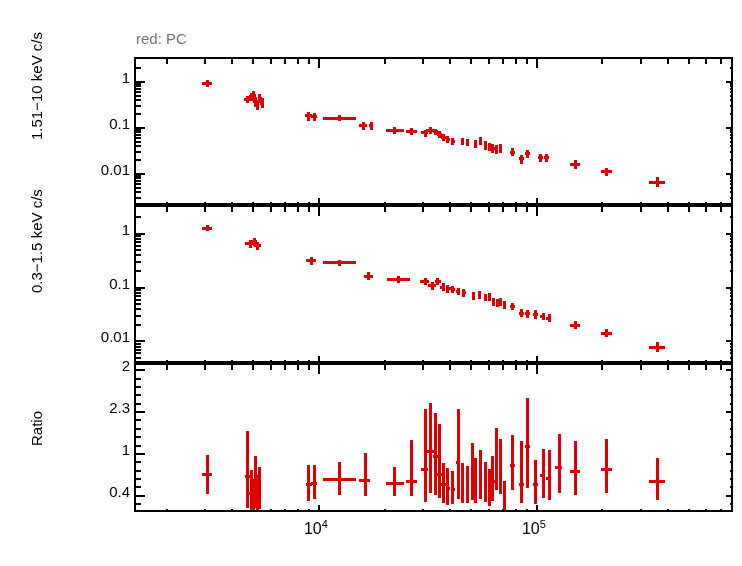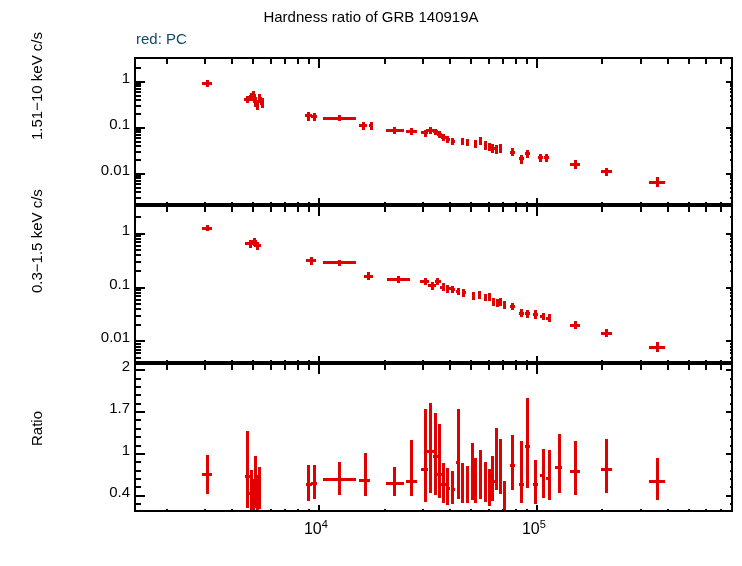--- a/index.html
+++ b/index.html
@@ -1,20 +1,20 @@
 <!DOCTYPE html>
 <html><head>
 <meta charset="utf-8">
 <style>
   html,body{margin:0;padding:0;background:#fff;}
   body{width:742px;height:566px;font-family:"Liberation Sans",sans-serif;color:#000;}
   #root{position:relative;width:742px;height:566px;overflow:hidden;}
 
   .title{position:absolute;left:0;top:8px;width:742px;text-align:center;font-size:15px;color:#000;}
-  .legend{position:absolute;left:136px;top:30px;font-size:15px;color:#0c4a6e;}
+  .legend{position:absolute;left:136px;top:30px;font-size:15px;color:#737373;}
 
   .xlabel{position:absolute;left:0;top:538px;width:742px;text-align:center;font-size:15px;}
 
   .ylab-rot{position:absolute;font-size:15px;white-space:nowrap;
             transform-origin:0 0;transform:rotate(-90deg);}
 
   .panel{position:absolute;box-sizing:border-box;border:2px solid #000;background:#fff;}
   .plotarea{position:absolute;left:0;top:0;width:100%;height:100%;overflow:hidden;}
 
   .tick{position:absolute;background:#000;}
@@ -22,21 +22,20 @@
   .xtlabel{position:absolute;font-size:16px;white-space:nowrap;}
   .xtlabel sup{font-size:11px;}
   .ebv{position:absolute;background:#e00000;width:3px;}
   .ebh{position:absolute;background:#e00000;height:3px;}
 </style>
 </head>
 <body>
 
 <div id="root">
 
-  <div class="title">Hardness ratio of GRB 140919A</div>
   <div class="legend">red: PC</div>
 
   <div class="ylab-rot" id="ylab-top" style="left: 28px; top: 139.5px;">1.51−10 keV c/s</div>
   <div class="ylab-rot" id="ylab-mid" style="left: 28px; top: 292.5px;">0.3−1.5 keV c/s</div>
   <div class="ylab-rot" id="ylab-bot" style="left: 28px; top: 446px;">Ratio</div>
 
   <div class="panel" id="panel0" style="left: 134px; top: 57px; width: 599px; height: 148px;">
     <div class="plotarea" id="area0">
         <div class="tick" style="left: 30px; top: 0px; width: 2px; height: 5px;"></div>
         <div class="tick" style="left: 30px; top: 143px; width: 2px; height: 5px;"></div>
@@ -560,20 +559,20 @@
   </div>
 
   <div id="ticklabels">
       <div class="ytlabel" style="left: 70px; top: 68.9172px; width: 60px; text-align: right;">1</div>
       <div class="ytlabel" style="left: 70px; top: 114.854px; width: 60px; text-align: right;">0.1</div>
       <div class="ytlabel" style="left: 70px; top: 160.79px; width: 60px; text-align: right;">0.01</div>
       <div class="ytlabel" style="left: 70px; top: 220.702px; width: 60px; text-align: right;">1</div>
       <div class="ytlabel" style="left: 70px; top: 274.571px; width: 60px; text-align: right;">0.1</div>
       <div class="ytlabel" style="left: 70px; top: 328.44px; width: 60px; text-align: right;">0.01</div>
       <div class="ytlabel" style="left: 70px; top: 357.185px; width: 60px; text-align: right;">2</div>
-      <div class="ytlabel" style="left: 70px; top: 399.039px; width: 60px; text-align: right;">1.7</div>
+      <div class="ytlabel" style="left: 70px; top: 399.039px; width: 60px; text-align: right;">2.3</div>
       <div class="ytlabel" style="left: 70px; top: 440.893px; width: 60px; text-align: right;">1</div>
       <div class="ytlabel" style="left: 70px; top: 482.747px; width: 60px; text-align: right;">0.4</div>
       <div class="xtlabel" style="left: 293.92px; top: 518px; width: 44px; text-align: center;">10<sup>4</sup></div>
       <div class="xtlabel" style="left: 511.851px; top: 518px; width: 44px; text-align: center;">10<sup>5</sup></div>
     </div>
 
 </div>
 
 </body></html>

